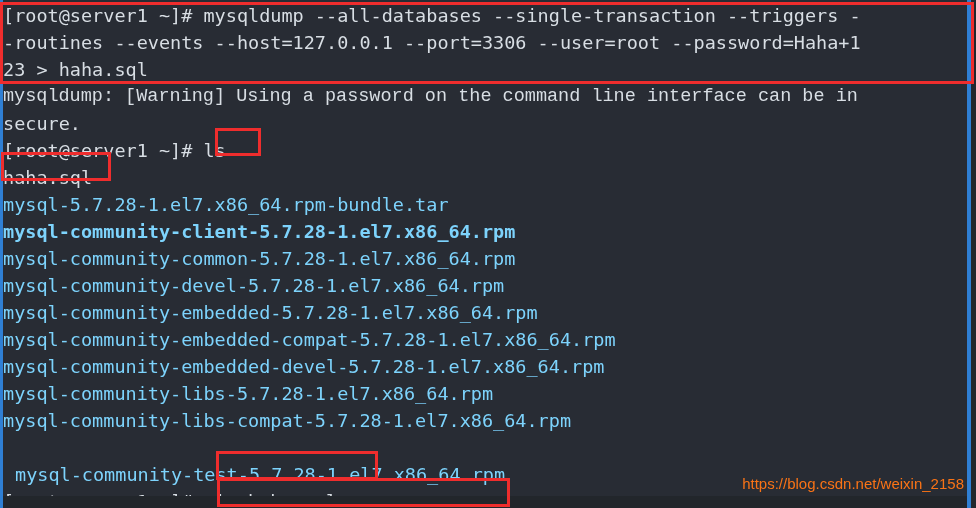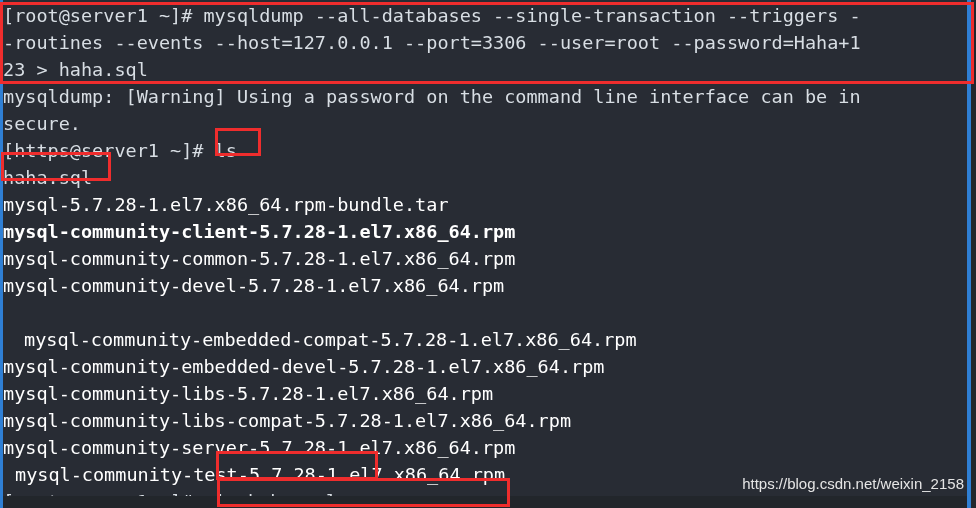--- a/index.html
+++ b/index.html
@@ -64,35 +64,35 @@
     height: 496px;
     z-index: 2;
   }
   .line {
     position: absolute;
     left: 0px;
     white-space: pre;
     color: #d8dee4;
   }
   .line.red {
-    color: #ffffff;
+    color: #7dd3fc;
   }
   
   .anno {
     position: absolute;
     border: 3px solid #ef2d2d;
     box-sizing: border-box;
     z-index: 6;
     pointer-events: none;
   }
   .watermark {
     position: absolute;
     right: 12px;
     top: 470px;
-    color: #e5e5e5;
+    color: #f97316;
     font-family: "Liberation Sans", sans-serif;
     font-size: 15px;
     letter-spacing: 0px;
     z-index: 7;
     white-space: pre;
   }
 </style>
 </head>
 <body>
 
@@ -100,33 +100,33 @@
 
   <div class="edge-left"></div>
   <div class="edge-right"></div>
   <div class="edge-right-fill"></div>
   <div class="bottom-strip"></div>
 
   <div class="screen" id="screen">
       <div class="line" style="top: 2px;">[root@server1 ~]# mysqldump --all-databases --single-transaction --triggers -</div>
       <div class="line" style="top: 29px;">-routines --events --host=127.0.0.1 --port=3306 --user=root --password=Haha+1</div>
       <div class="line" style="top: 56px;">23 &gt; haha.sql</div>
-      <div class="line" style="top: 83px;">mysqldump: [Warning] Using a password on the command line interface can be in</div>
+      <div class="line" style="top: 83px; font-family: Liberation Mono, monospace;">mysqldump: [Warning] Using a password on the command line interface can be in</div>
       <div class="line" style="top: 110px;">secure.</div>
-      <div class="line" style="top: 137px;">[https@server1 ~]# ls</div>
+      <div class="line" style="top: 137px;">[root@server1 ~]# ls</div>
       <div class="line" style="top: 164px;">haha.sql</div>
       <div class="line red" style="top: 191px;">mysql-5.7.28-1.el7.x86_64.rpm-bundle.tar</div>
       <div class="line red" style="top: 218px; font-weight: bold;">mysql-community-client-5.7.28-1.el7.x86_64.rpm</div>
       <div class="line red" style="top: 245px;">mysql-community-common-5.7.28-1.el7.x86_64.rpm</div>
       <div class="line red" style="top: 272px;">mysql-community-devel-5.7.28-1.el7.x86_64.rpm</div>
-      <div class="line red" style="top: 326px; padding-left: 21px;">mysql-community-embedded-compat-5.7.28-1.el7.x86_64.rpm</div>
+      <div class="line red" style="top: 299px;">mysql-community-embedded-5.7.28-1.el7.x86_64.rpm</div>
+      <div class="line red" style="top: 326px;">mysql-community-embedded-compat-5.7.28-1.el7.x86_64.rpm</div>
       <div class="line red" style="top: 353px;">mysql-community-embedded-devel-5.7.28-1.el7.x86_64.rpm</div>
       <div class="line red" style="top: 380px;">mysql-community-libs-5.7.28-1.el7.x86_64.rpm</div>
       <div class="line red" style="top: 407px;">mysql-community-libs-compat-5.7.28-1.el7.x86_64.rpm</div>
-      <div class="line red" style="top: 434px;">mysql-community-server-5.7.28-1.el7.x86_64.rpm</div>
       <div class="line red" style="top: 461px; padding-left: 12px;">mysql-community-test-5.7.28-1.el7.x86_64.rpm</div>
       <div class="line" style="top: 488px;">[root@server1 ~]# vim haha.sql</div>
     </div>
 
   <div id="annotations">
       <div class="anno" style="left: 0px; top: 2px; width: 974px; height: 82px;"></div>
       <div class="anno" style="left: 215px; top: 128px; width: 46px; height: 28px;"></div>
       <div class="anno" style="left: 1px; top: 152px; width: 110px; height: 29px;"></div>
       <div class="anno" style="left: 216px; top: 451px; width: 162px; height: 29px;"></div>
       <div class="anno" style="left: 217px; top: 478px; width: 293px; height: 29px;"></div>

